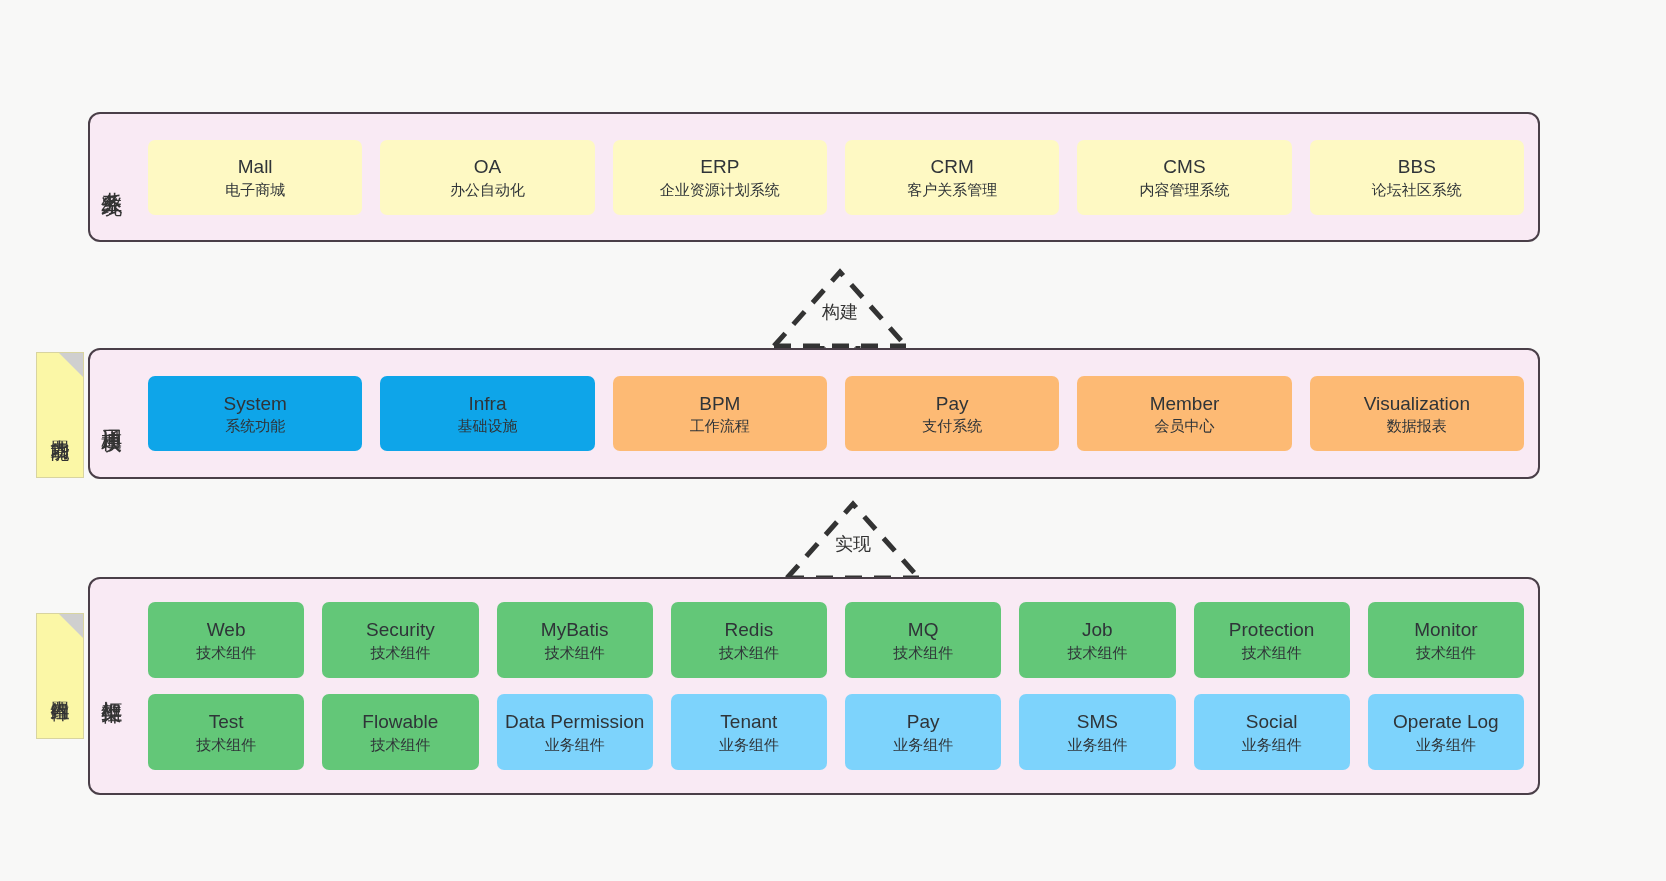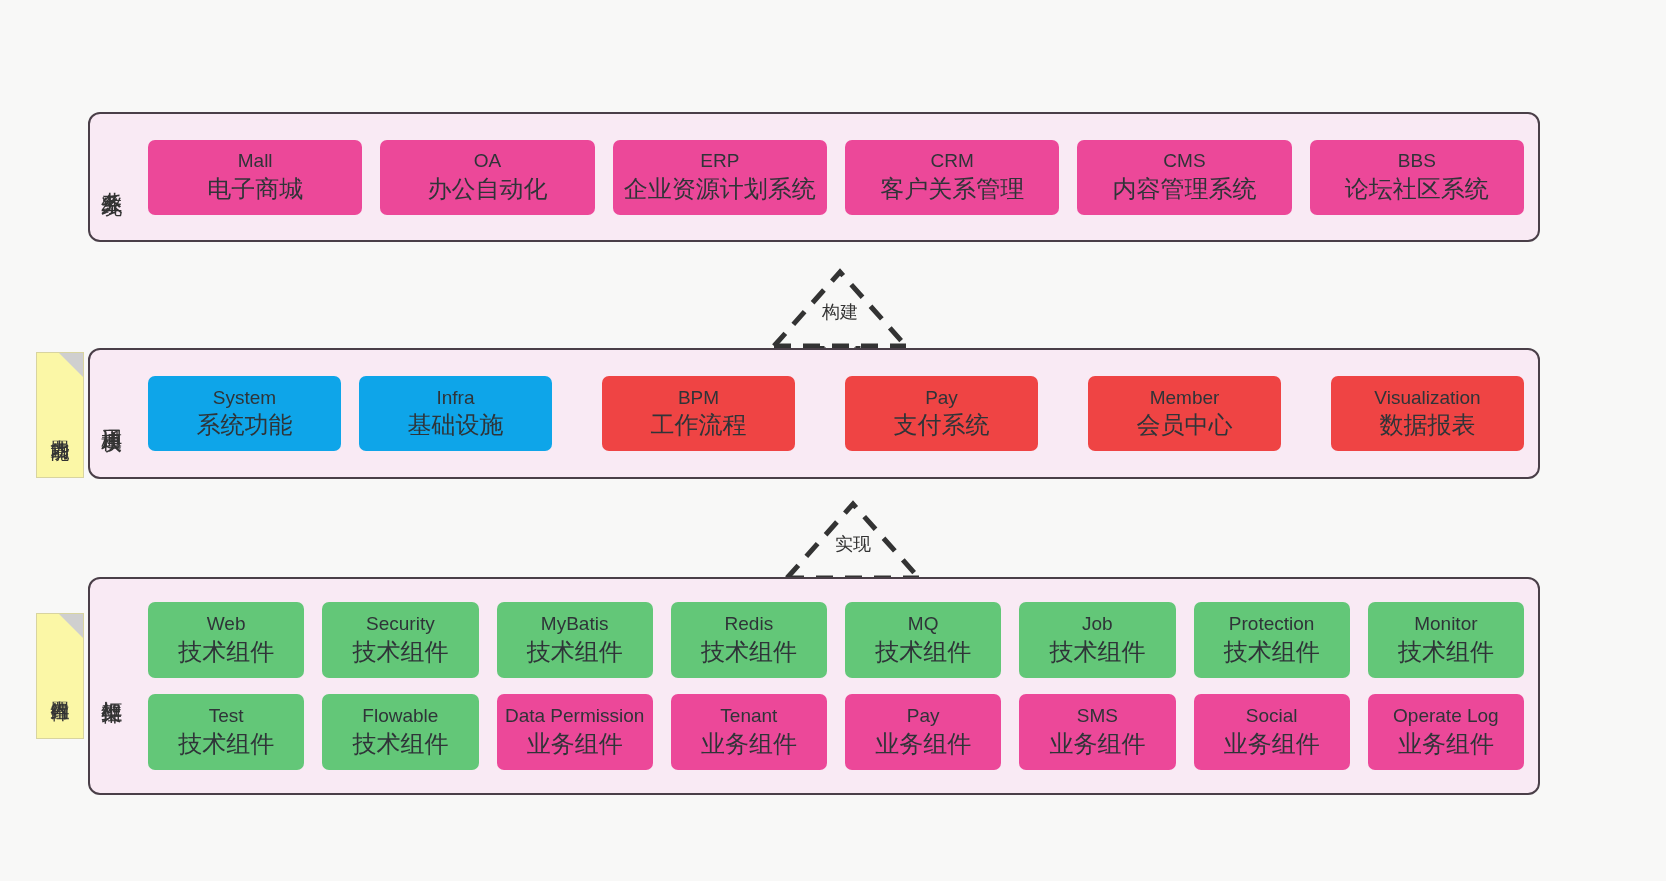--- a/index.html
+++ b/index.html
@@ -81,30 +81,30 @@
     box-sizing: border-box;
     padding: 6px 4px;
     user-select: none;
   }
   .card .en {
     font-size: 19px;
     line-height: 1.28;
     color: #2f3438;
   }
   .card .cn {
-    font-size: 24px;
+    font-size: 15px;
     line-height: 1.28;
     color: #2f3438;
   }
 
-  .card.blue   { background: #ec4899; }
+  .card.blue   { background: #fef9c3; }
   .card.red    { background: #0ea5e9; }
-  .card.pink   { background: #ef4444; margin-left: 32px; }
+  .card.pink   { background: #fdba74; }
   .card.green  { background: #63c778; }
-  .card.lgreen { background: #ec4899; }
+  .card.lgreen { background: #7dd3fc; }
 
   
   #layer-business { left: 88px;  top: 112px; width: 1452px; height: 130px; }
   #layer-modules  { left: 88px;  top: 348px; width: 1452px; height: 131px; }
   #layer-framework{ left: 88px;  top: 577px; width: 1452px; height: 218px; }
 
   #layer-business .layer-body .card,
   #layer-modules  .layer-body .card { height: 75px; }
   #layer-framework .layer-body .card { height: 76px; }
 

